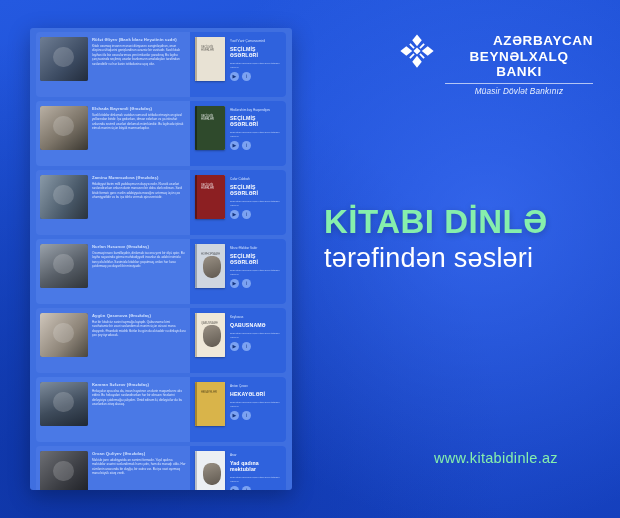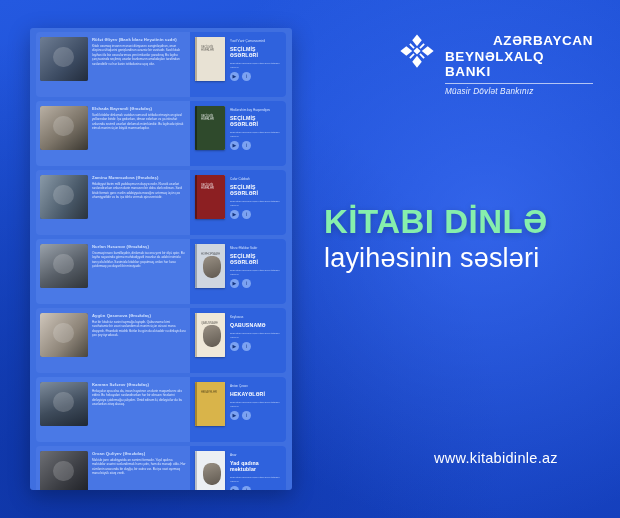--- a/index.html
+++ b/index.html
@@ -199,32 +199,34 @@
     font-weight: bold;
     letter-spacing: 0.6px;
     line-height: 1.12;
     margin-left: 48px;
   }
   .logo-l2 {
     font-size: 13.5px;
     font-weight: bold;
     letter-spacing: 0.6px;
     line-height: 1.12;
+    text-align: center;
   }
   .logo-rule {
     height: 1px;
     background: rgba(255,255,255,0.65);
     margin: 4px 0 3px 0;
     width: 100%;
   }
   .logo-slogan {
     font-size: 8.2px;
     font-style: italic;
     letter-spacing: 0.2px;
     color: #eaf1ff;
+    text-align: center;
   }
 
   
   .headline {
     position: absolute;
     left: 324px;
     top: 205px;
     width: 276px;
   }
   .hl1 {
@@ -242,21 +244,21 @@
     line-height: 1.1;
     margin-top: 4px;
   }
 
   
   .url {
     position: absolute;
     left: 434px;
     top: 450px;
     font-size: 14.5px;
-    color: #ffffff;
+    color: #86efac;
     letter-spacing: 0.3px;
   }
 </style>
 </head>
 <body>
 
 <div class="bg"></div>
 
 <div class="device">
 
@@ -468,16 +470,16 @@
   <span class="logo-text">
     <span class="logo-l1">AZƏRBAYCAN</span>
     <div class="logo-l2">BEYNƏLXALQ BANKI</div>
     <div class="logo-rule"></div>
     <div class="logo-slogan">Müasir Dövlət Bankınız</div>
   </span>
 </div>
 
 <div class="headline">
   <div class="hl1">KİTABI DİNLƏ</div>
-  <div class="hl2">layihəsinin səsləri</div>
+  <div class="hl2">tərəfindən səsləri</div>
 </div>
 
 <div class="url">www.kitabidinle.az</div>
 
 </body></html>

